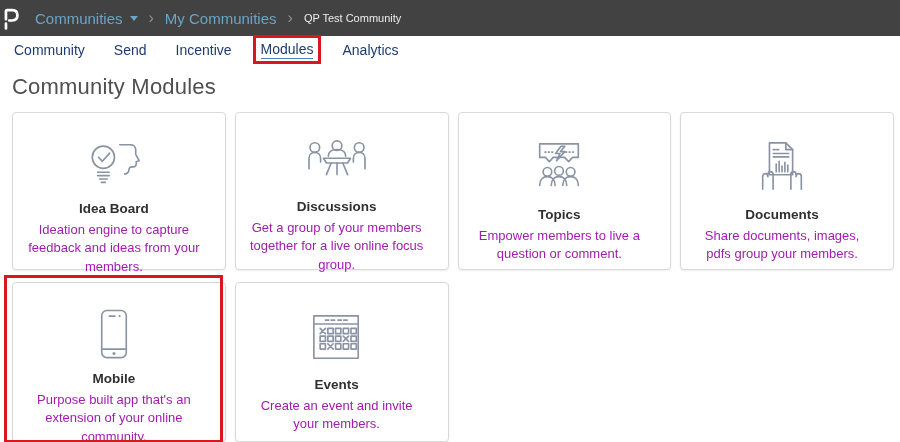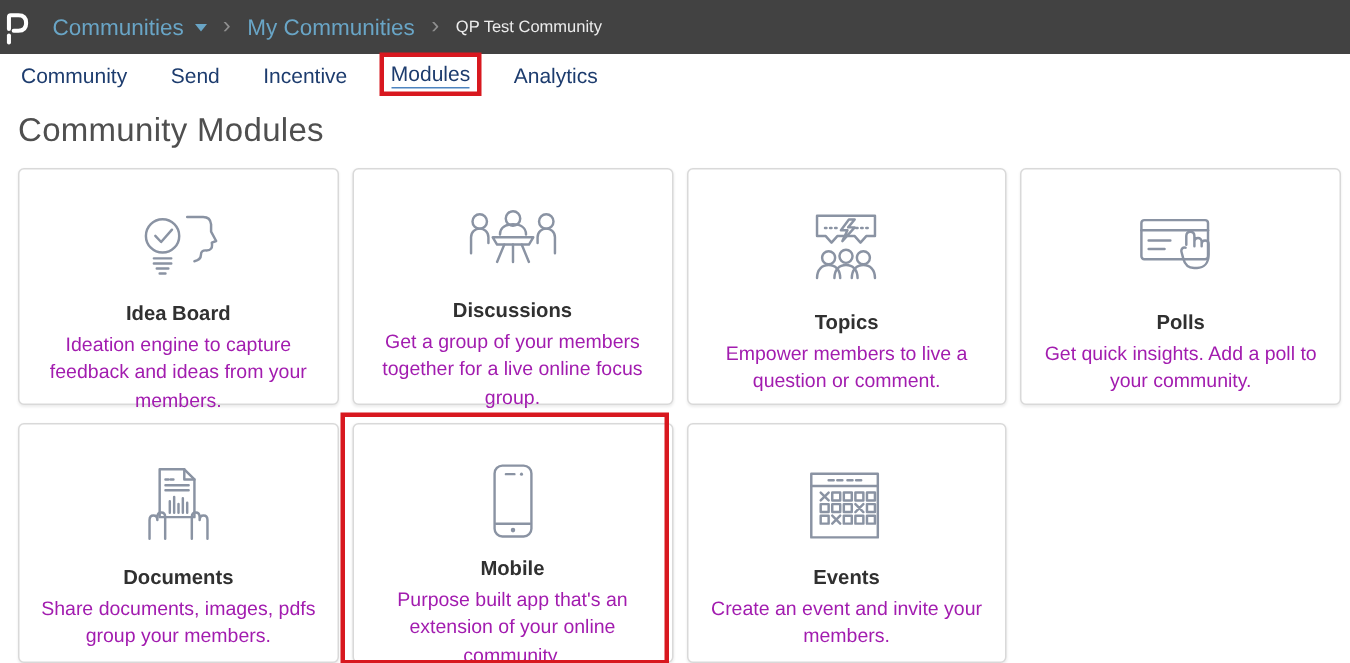--- a/index.html
+++ b/index.html
@@ -31,21 +31,21 @@
   
   .page-title { color:#4f4f4f; font-size:22px; font-weight:400;
     margin:11px 0 12px 12px; letter-spacing:.2px; }
 
   
   .grid { display:grid; grid-template-columns:repeat(4,1fr);
     grid-template-rows:158px 160px; column-gap:9px; row-gap:12px;
     margin:0 6px 0 12px; }
   .card { background:#fff; border:1px solid #d9d9d9; border-radius:4px;
     box-shadow:0 1px 2px rgba(0,0,0,.08); display:flex; flex-direction:column;
-    align-items:center; padding:24px 14px 0 14px; text-align:center;
+    align-items:center; padding:24px 24px 0 14px; text-align:center;
     position:relative; cursor:pointer; }
   .card-icon { height:62px; display:flex; align-items:center; justify-content:center;
     margin-bottom:8px; }
   .card-title { font-size:13.5px; font-weight:700; color:#303030; margin-bottom:5px; }
   .card-desc { font-size:13px; color:#a21caf; line-height:1.42; }
   .annot-card { position:absolute; top:-8px; left:-9px; right:2px; bottom:-2px;
     border:3px solid #d8181f; pointer-events:none; }
 
   
   .ic { stroke:#8a93a3; fill:none; stroke-width:1.7; stroke-linecap:round;
@@ -129,32 +129,20 @@
         <circle cx="45" cy="33" r="4.5"></circle>
         <path d="M13 47 c0 -6 3.5 -9 8 -9 c4.5 0 8 3 8 9"></path>
         <path d="M25 47 c0 -6 3.5 -9 8 -9 c4.5 0 8 3 8 9"></path>
         <path d="M37 47 c0 -6 3.5 -9 8 -9 c4.5 0 8 3 8 9"></path>
       </svg>
     </div>
     <div class="card-title">Topics</div>
     <div class="card-desc">Empower members to live a question or comment.</div>
   </div>
 
-  <div class="card">
-    <div class="card-icon">
-      <svg class="ic" width="64" height="56" viewBox="0 0 66 58">
-        <rect x="6" y="7" width="46" height="27" rx="2"></rect>
-        <path d="M6 14 h46"></path>
-        <path d="M11 21 h15 M11 27 h11"></path>
-        <path d="M37 24 v-6 c0 -2 1.3 -3 2.8 -3 s2.8 1 2.8 3 v7 m0 -3 c0 -1.6 1.1 -2.7 2.5 -2.7 s2.5 1.1 2.5 2.7 v3 m0 -1.5 c0 -1.5 1 -2.5 2.4 -2.5 s2.4 1 2.4 2.5 v7 c0 6 -3 9.5 -8 9.5 h-2 c-4 0 -6.5 -2.5 -7.5 -6.5 l-1.2 -4.5 c-.5 -2 1 -3.5 2.8 -3"></path>
-      </svg>
-    </div>
-    <div class="card-title">Polls</div>
-    <div class="card-desc">Get quick insights. Add a poll to your community.</div>
-  </div>
 
 
   <div class="card">
     <div class="card-icon">
       <svg class="ic" width="64" height="56" viewBox="0 0 66 58">
         <path d="M20 3 h17 l7 7 v26 h-24 z"></path>
         <path d="M37 3 v7 h7"></path>
         <path d="M24 10 h2 M27.5 10 h2"></path>
         <path d="M24 14 h16 M24 17.5 h16"></path>
         <path d="M27 33 v-8 M30 33 v-11 M33 33 v-6 M36 33 v-10 M39 33 v-7"></path>

